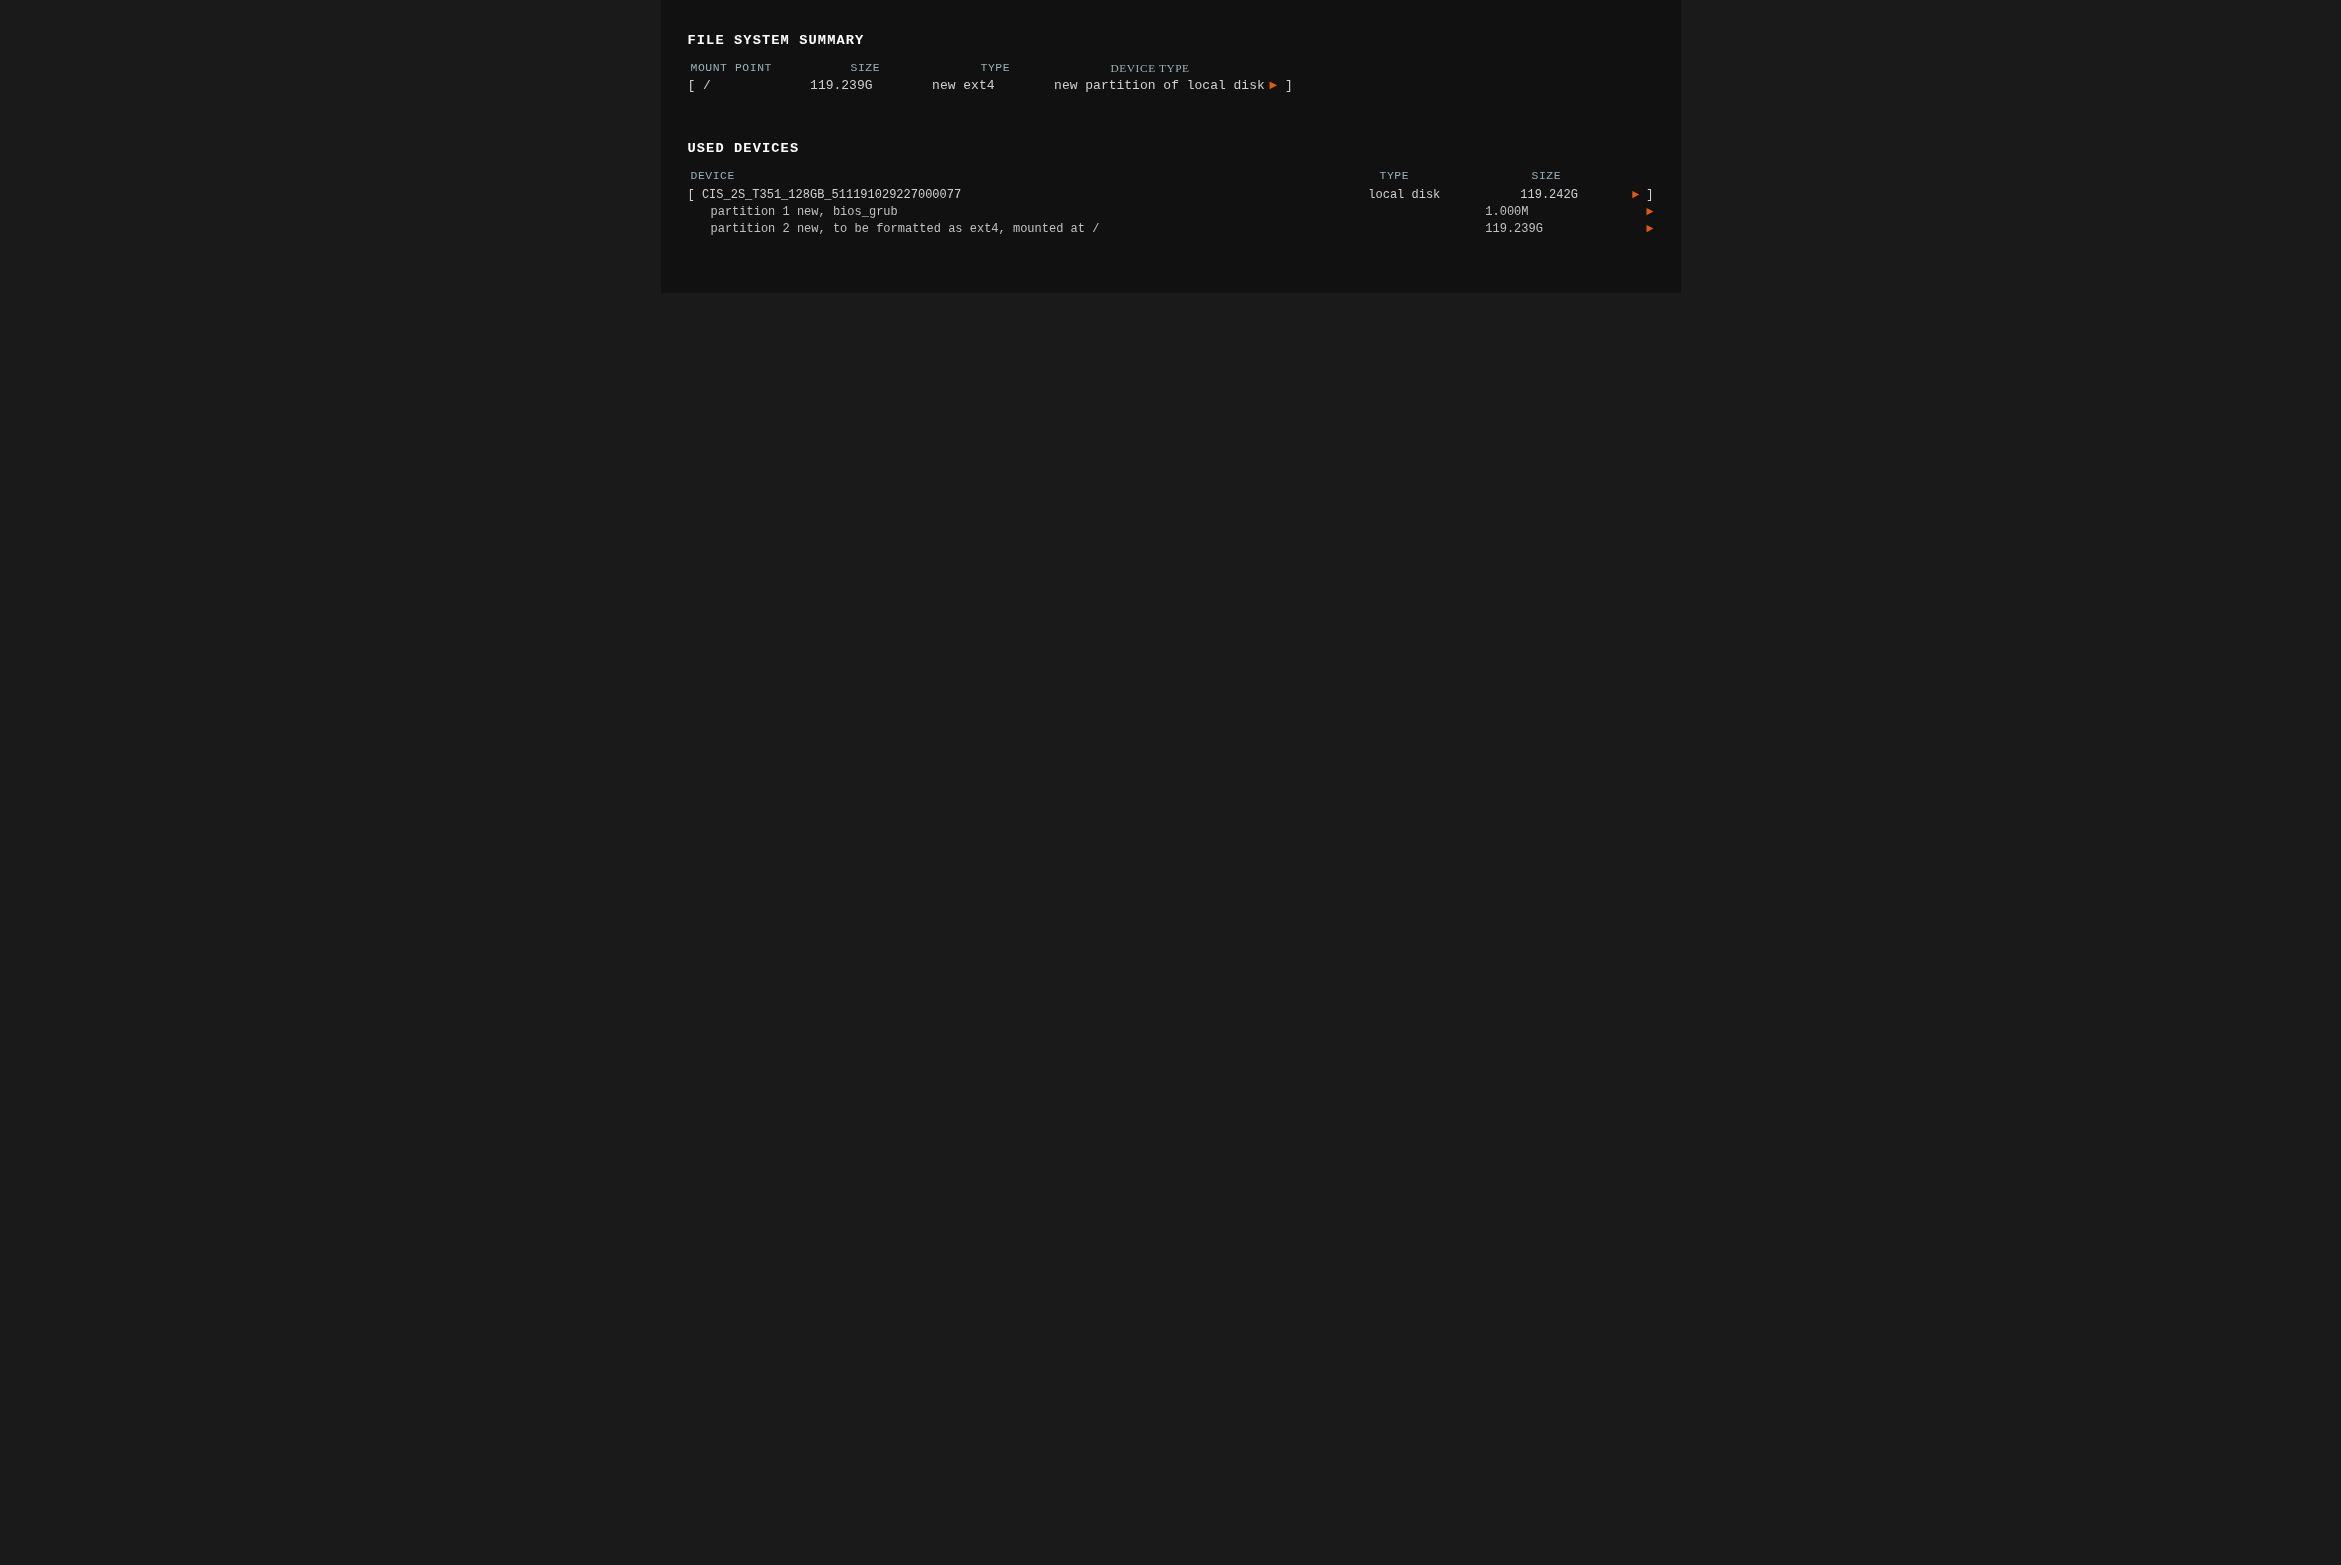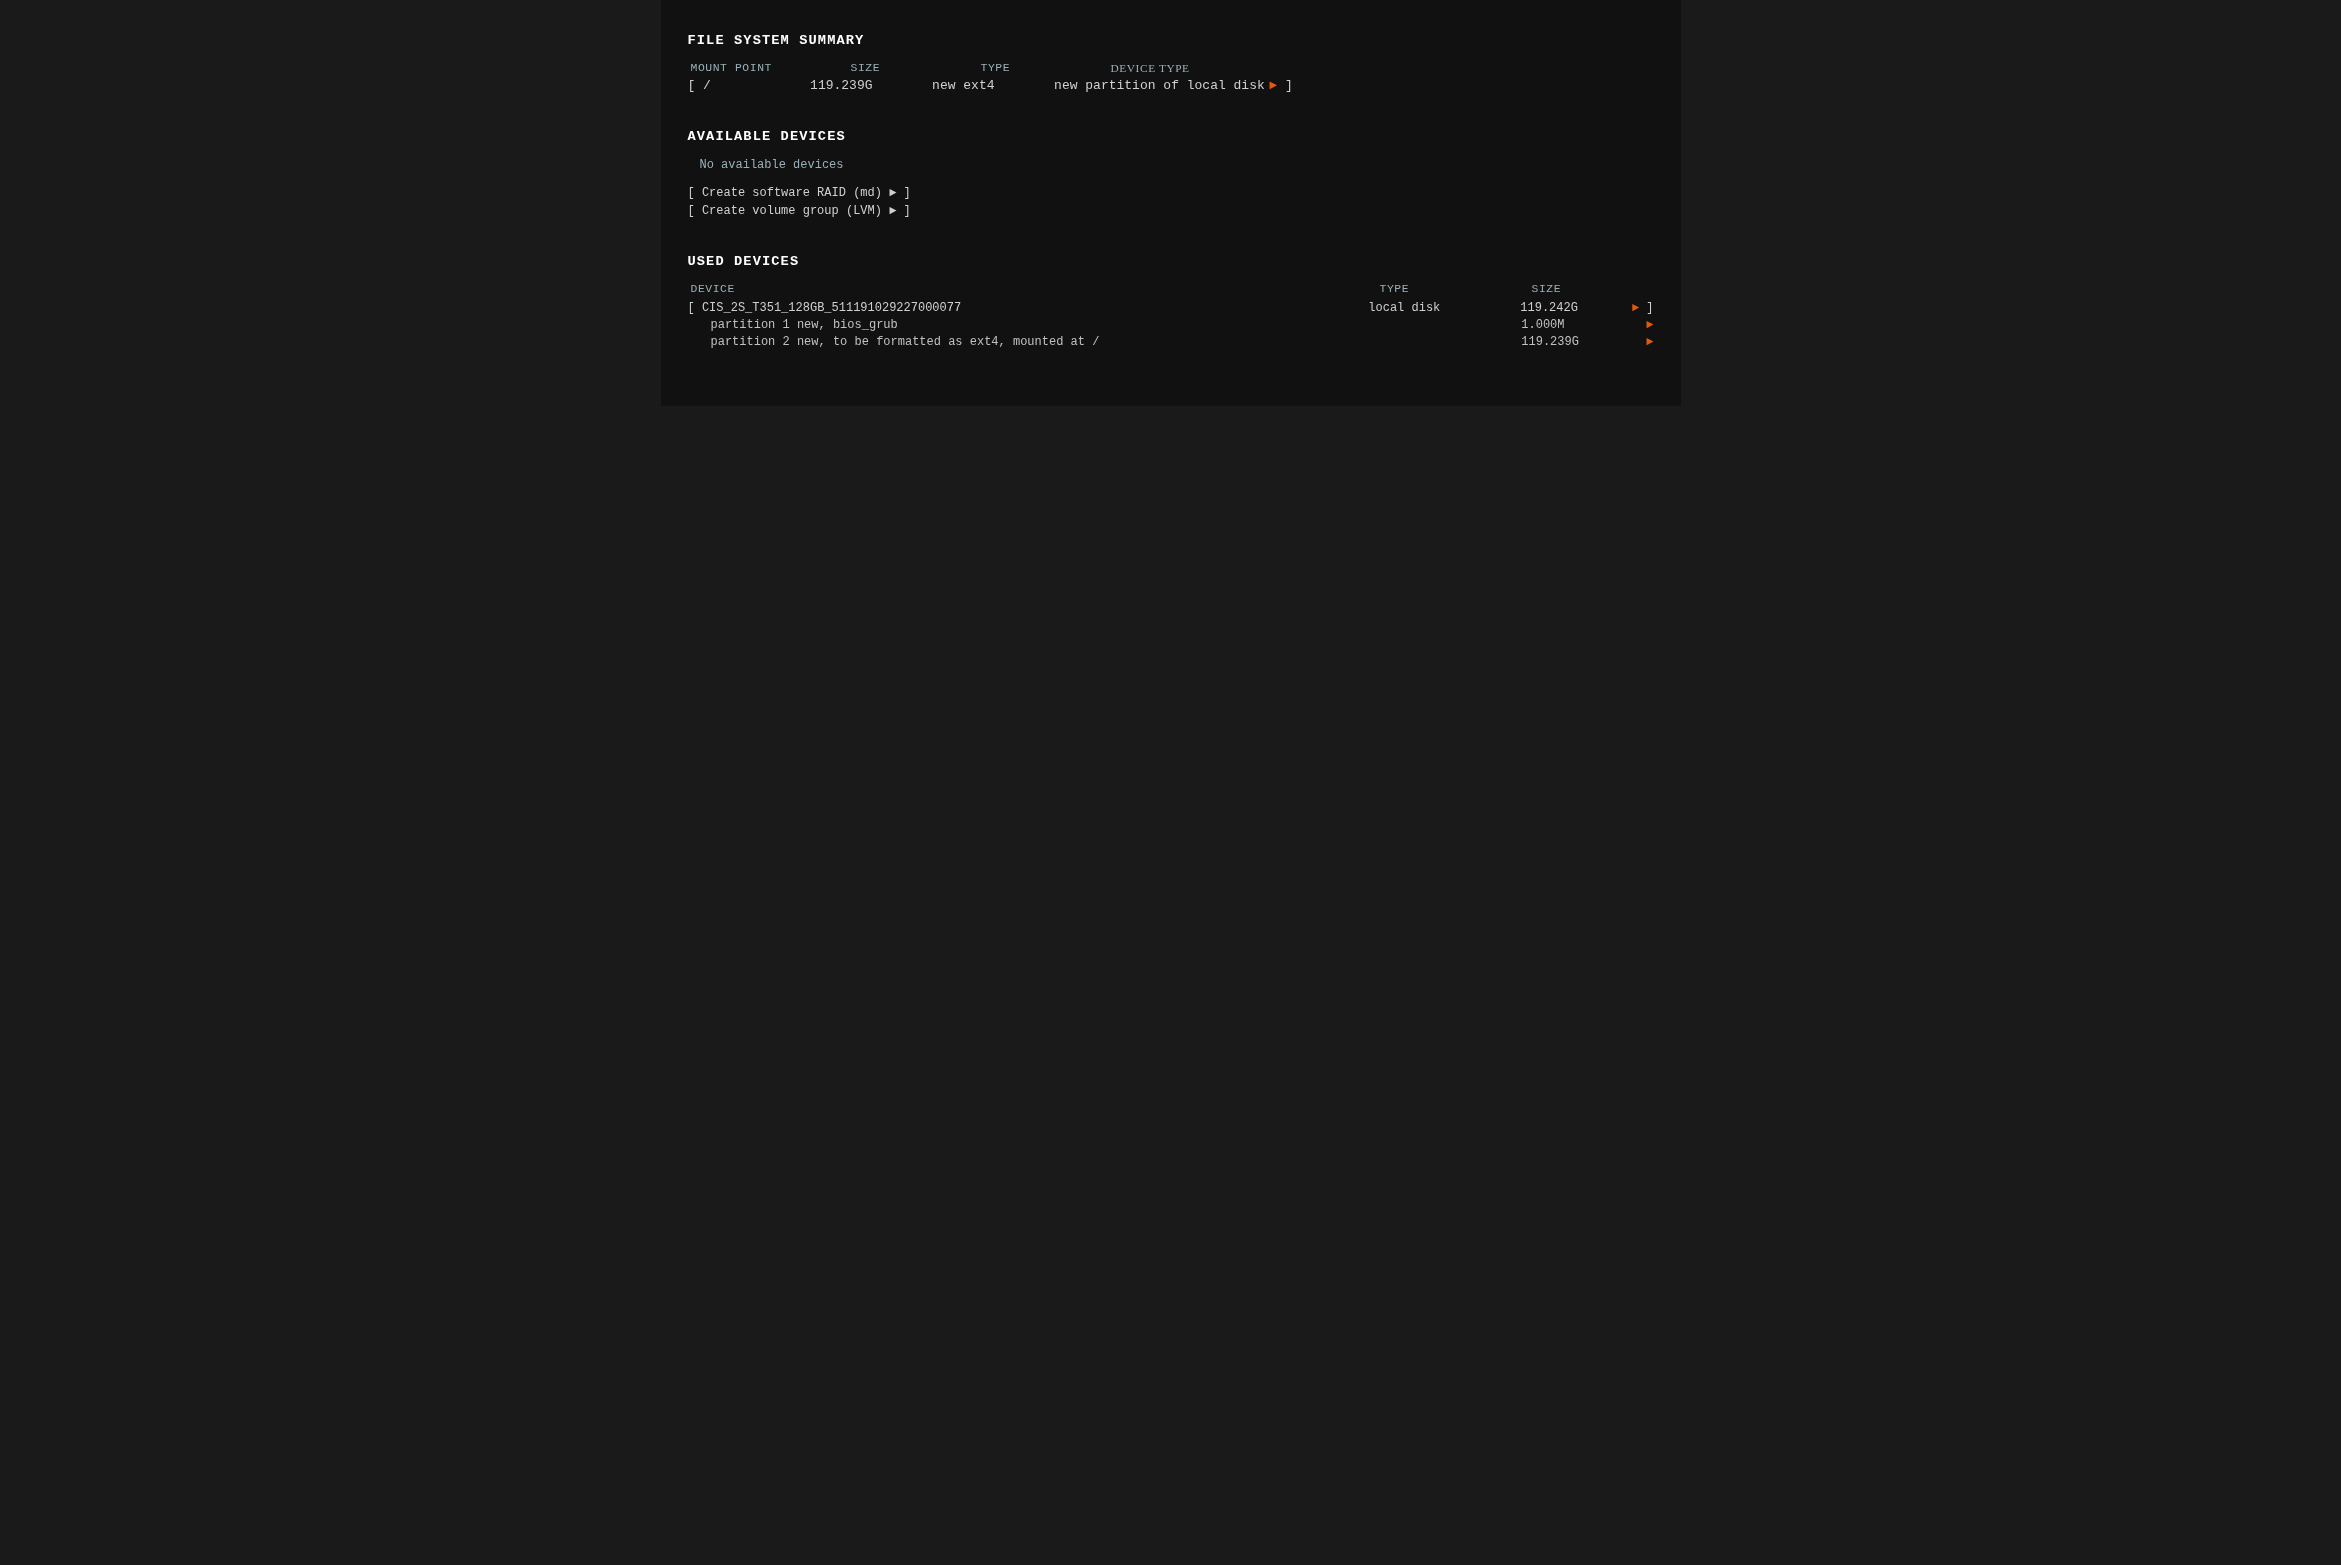--- a/index.html
+++ b/index.html
@@ -113,20 +113,21 @@
       margin-bottom: 3px;
     }
 
     .sub-row {
       display: flex;
       align-items: flex-end;
       font-size: 12px;
       color: #c0c0c0;
       margin-bottom: 3px;
       padding-left: 23px;
+      gap: 36px;
     }
 
     .sub-row-label {
       flex: 1;
     }
 
     .sub-row-size {
       width: 122px;
       text-align: left;
     }
@@ -201,26 +202,20 @@
         <span class="fs-size">119.239G</span>
         <span class="fs-type">new ext4</span>
         <span class="fs-device">new partition of local disk</span>
         <span class="arrow">►</span>
         <span class="bracket">&nbsp;]</span>
       </div>
     </div>
 
     <div class="separator"></div>
 
-    <div class="section">
-      <div class="section-heading">AVAILABLE DEVICES</div>
-      <div class="no-devices">No available devices</div>
-      <div class="action-link">[ Create software RAID (md) ► ]</div>
-      <div class="action-link">[ Create volume group (LVM) ► ]</div>
-    </div>
 
     <div class="separator"></div>
 
     <div class="section">
       <div class="section-heading">USED DEVICES</div>
 
       <div class="used-devices-header used-devices-table">
         <span class="col-device">DEVICE</span>
         <span class="col-type">TYPE</span>
         <span class="col-size">SIZE</span>

